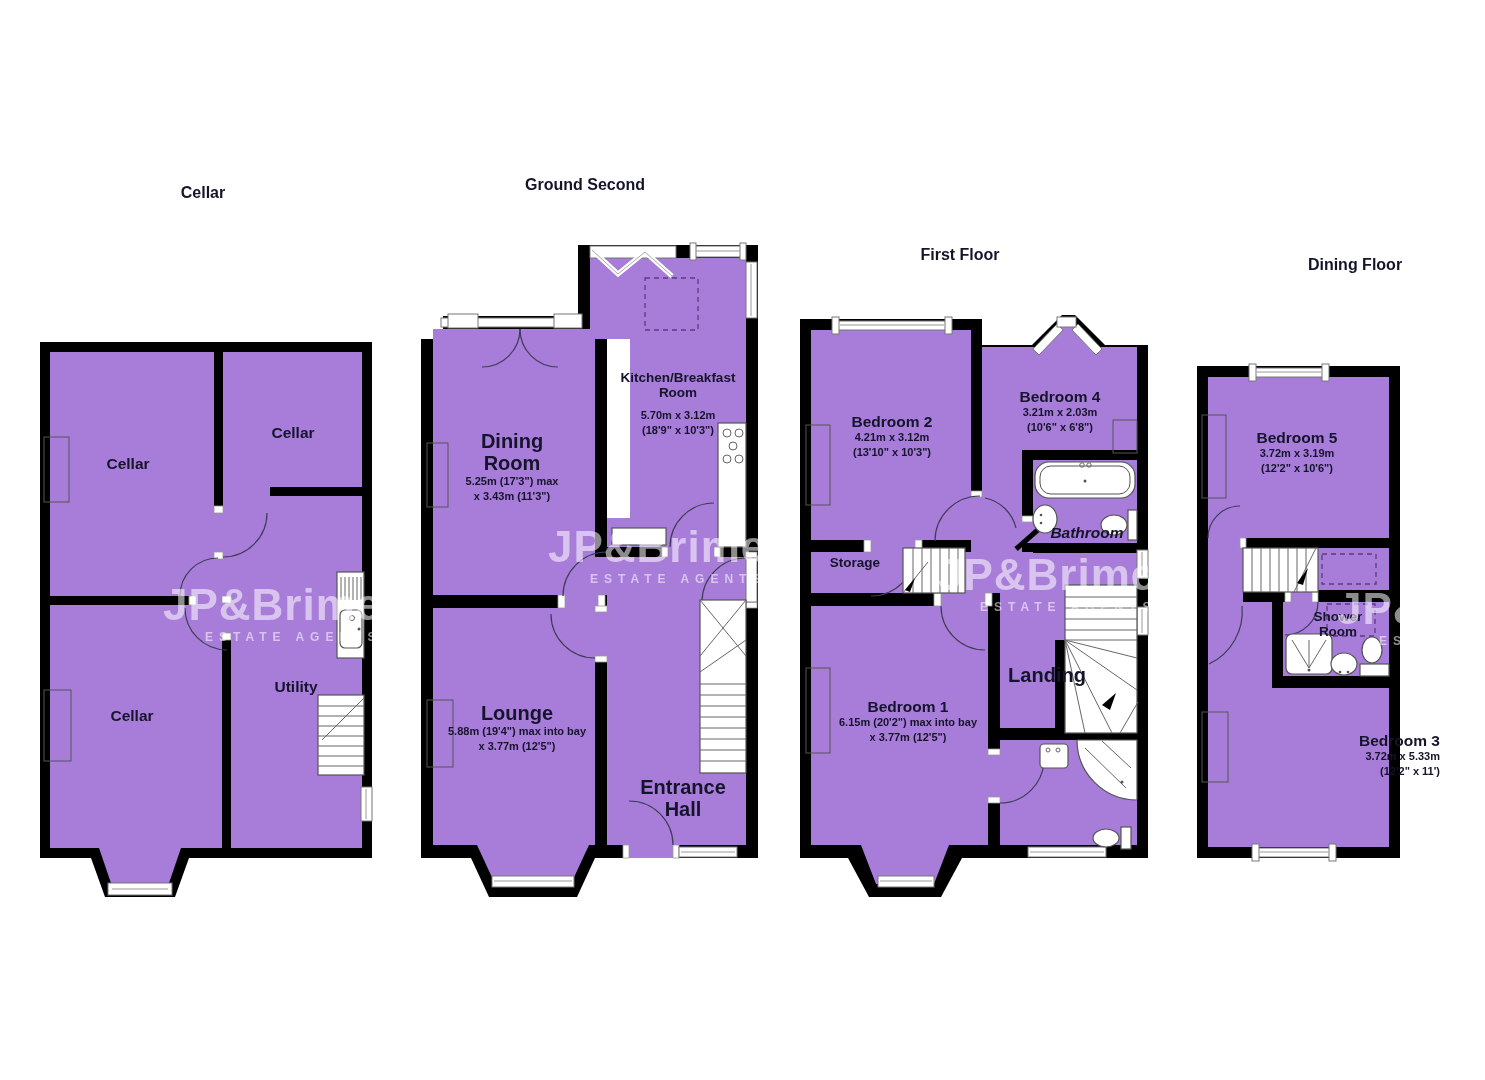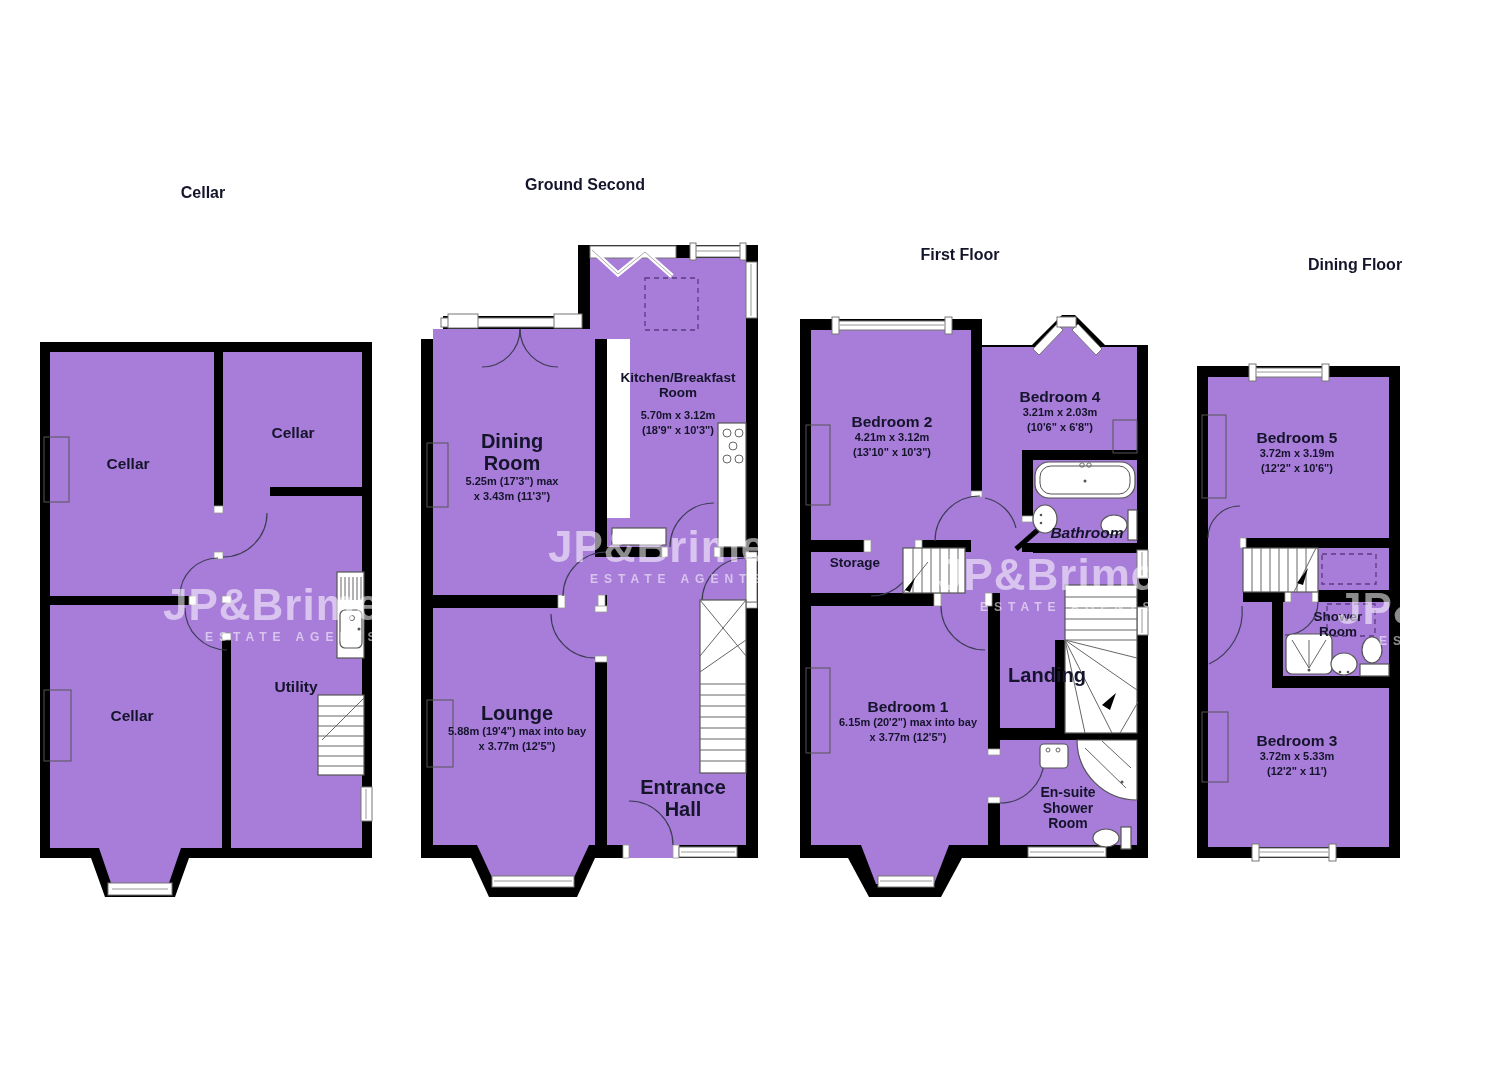--- a/index.html
+++ b/index.html
@@ -416,33 +416,30 @@
     <span class="rname sz13">Storage</span>
   </div>
   <div class="room-label" style="left:1047px;top:675px;">
     <span class="rname sz16">Landing</span>
   </div>
   <div class="room-label" style="left:908px;top:721px;">
     <span class="rname">Bedroom 1</span>
     <span class="rdim">6.15m (20'2") max into bay</span>
     <span class="rdim">x 3.77m (12'5")</span>
   </div>
-  <div class="room-label" style="left:1068px;top:808px;">
-    <span class="rname sz14 nw80">En-suite Shower Room</span>
-  </div>
 
   <div class="room-label" style="left:1297px;top:452px;">
     <span class="rname">Bedroom 5</span>
     <span class="rdim">3.72m x 3.19m</span>
     <span class="rdim">(12'2" x 10'6")</span>
   </div>
   <div class="room-label" style="left:1338px;top:624px;">
     <span class="rname sz13 nw70">Shower Room</span>
   </div>
-  <div class="room-label" style="left:1297px;top:755px;">
+  <div class="room-label" style="left:1340px;top:755px;text-align:right;">
     <span class="rname">Bedroom 3</span>
     <span class="rdim">3.72m x 5.33m</span>
     <span class="rdim">(12'2" x 11')</span>
   </div>
 
   <div class="wm" style="left:163px;top:582px;width:212px;height:64px;">
     <span class="wm-name">JP&amp;Brimelow</span>
     <span class="wm-tag">ESTATE AGENTS</span>
   </div>
   <div class="wm" style="left:548px;top:524px;width:210px;height:68px;">

